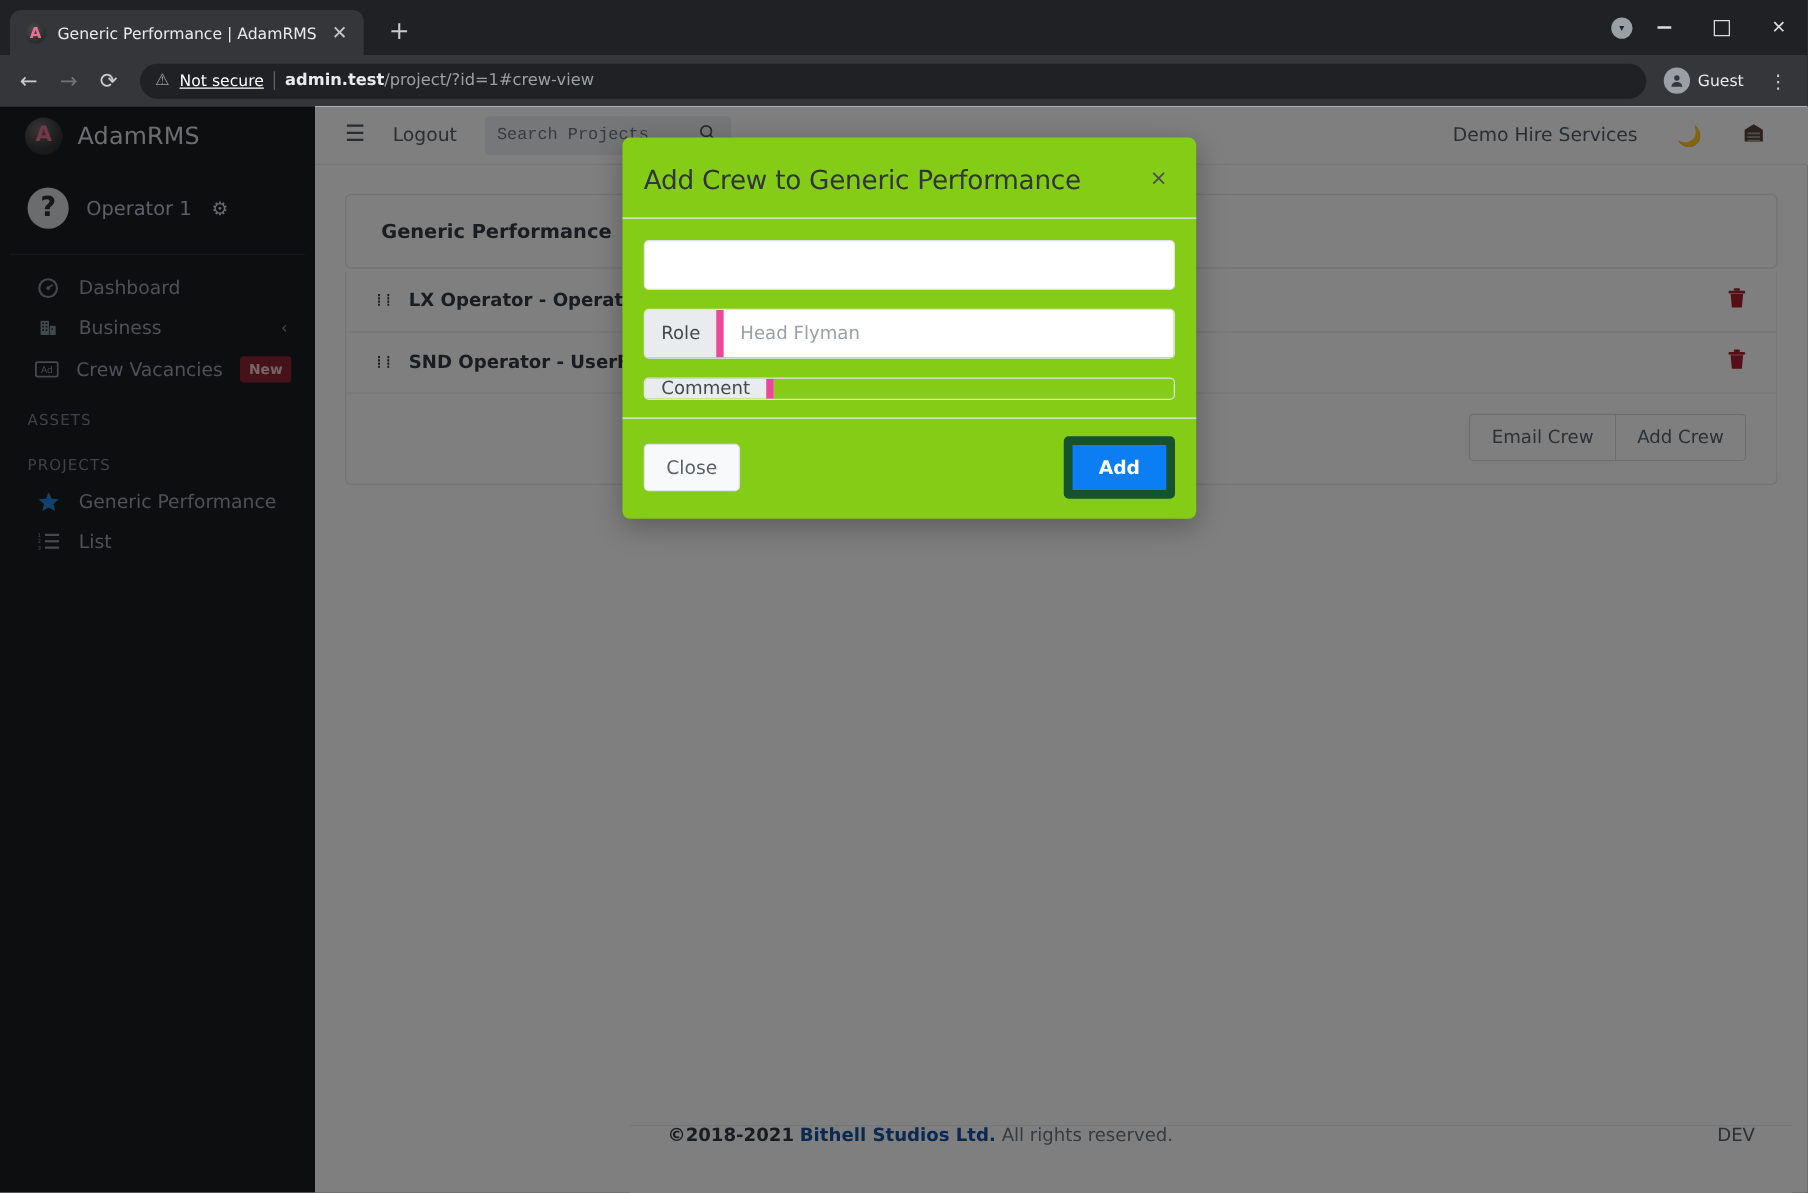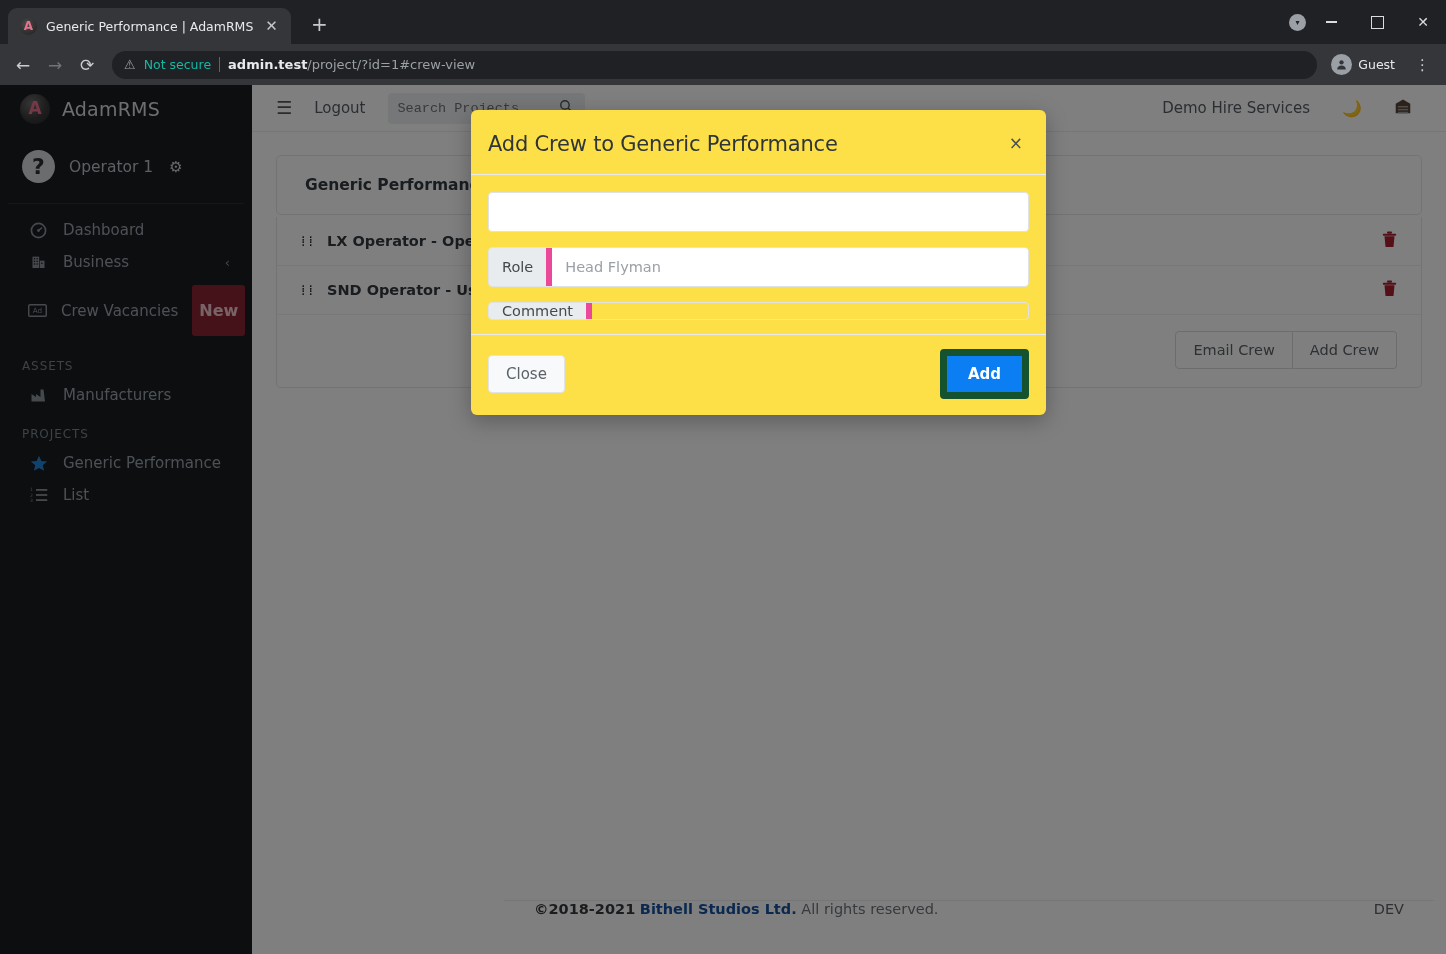--- a/index.html
+++ b/index.html
@@ -63,21 +63,21 @@
     width: 30px; height: 30px; display: flex; align-items: center;
     justify-content: center; color: #c9ccd0; font-size: 17px; border-radius: 50%;
   }
   .navbtn.disabled { color: #6f7479; }
   .omnibox {
     flex: 1 1 auto; height: 28px; background: #202124; border-radius: 14px;
     margin: 0 8px; display: flex; align-items: center; padding: 0 12px; gap: 8px;
     overflow: hidden;
   }
   .warn-icon { color: #9aa0a6; font-size: 13px; line-height: 1; }
-  .notsecure { color: #14b8a6; font-size: 12.5px; white-space: nowrap; }
+  .notsecure { color: #ffffff; font-size: 12.5px; white-space: nowrap; text-decoration: underline; }
   .vsep { width: 1px; height: 15px; background: #5f6368; }
   .url { font-size: 13px; white-space: nowrap; color: #9aa0a6; }
   .url b { color: #e8eaed; font-weight: 700; }
   .profile {
     display: flex; align-items: center; gap: 6px; color:#e8eaed;
     font-size: 12.5px; padding: 3px 10px 3px 4px; border-radius: 14px;
   }
   .avatar-circ {
     width: 21px; height: 21px; border-radius: 50%; background:#9aa0a6;
     display:flex; align-items:center; justify-content:center;
@@ -124,22 +124,22 @@
 
   .nav-item {
     display: flex; align-items: center; gap: 14px;
     padding: 7px 18px 7px 28px; font-size: 15px; color: #9aa3ab;
     position: relative;
   }
   .nav-icon { width: 21px; display:flex; justify-content:center; color:#8b9399; font-size:15px; }
   .nav-label { flex: 1 1 auto; white-space: nowrap; }
   .chev { color:#8b9399; font-size: 13px; margin-right: 4px; }
   .badge-new {
-    background: #8c2533; color: #f0c8ce; font-size: 16px; font-weight: 700;
-    padding: 16px 7px; border-radius: 3px; margin-right: 16px;
+    background: #8c2533; color: #f0c8ce; font-size: 11px; font-weight: 700;
+    padding: 4px 7px; border-radius: 3px; margin-right: 16px;
   }
   .nav-section {
     font-size: 12px; letter-spacing: .9px; color: #7c858c;
     padding: 16px 18px 6px 22px; text-transform: uppercase;
   }
   .star-icon { color: #2384d8; font-size: 16px; }
 
   
   .main {
     position: absolute; left: 252px; top: 0; right: 0; height: 869px;
@@ -206,22 +206,22 @@
   .footer a { color: #1652a0; font-weight: 700; text-decoration: none; }
   .footer-spacer { flex: 1 1 auto; }
   .dev-tag { font-size: 14.5px; color: #5a6168; }
 
   
   .backdrop {
     position: absolute; left: 0; top: 85px; width: 1446px; height: 869px;
     background: rgba(0,0,0,0.5);
   }
   .modal {
-    position: absolute; left: 471px; top: 110px; width: 575px;
-    background: #fde047; border-radius: 6px;
+    position: absolute; left: 498px; top: 110px; width: 459px;
+    background: #84cc16; border-radius: 6px;
     box-shadow: 0 6px 22px rgba(0,0,0,.28);
     z-index: 10;
   }
   .modal-head {
     display: flex; align-items: flex-start; padding: 22px 23px 18px 17px;
     border-bottom: 1px solid #e8eaed;
   }
   .modal-title { font-size: 21px; color: #2f3538; flex: 1 1 auto; letter-spacing: -.2px; }
   .modal-x { font-size: 17px; color: #4a4f54; line-height: 1; margin-top: 3px; }
   .modal-body { padding: 17px 17px 14px 17px; }
@@ -367,28 +367,20 @@
               <text x="13" y="13" font-size="10" font-family="DejaVu Sans" fill="#8b9399" text-anchor="middle">Ad</text>
             </svg>
         </span>
         <span class="nav-label">Crew Vacancies</span>
         <span class="badge-new">New</span>
       </div>
 
       <div class="nav-section">ASSETS</div>
 
 
-      <div class="nav-item">
-        <span class="nav-icon">
-          <svg width="18" height="15" viewBox="0 0 24 20" fill="#8b9399">
-              <path d="M2 18V8l6 4V8l6 4V2h4l2 16z"></path>
-            </svg>
-        </span>
-        <span class="nav-label">Manufacturers</span>
-      </div>
 
 
       <div class="nav-section">PROJECTS</div>
 
       <div class="nav-item">
         <span class="nav-icon star-icon">
           <svg width="18" height="17" viewBox="0 0 24 23" fill="#2384d8">
               <path d="M12 1l3.2 7 7.8.7-5.9 5.1 1.8 7.6L12 17.5 5.1 21.4l1.8-7.6L1 8.7 8.8 8z"></path>
             </svg>
         </span>

